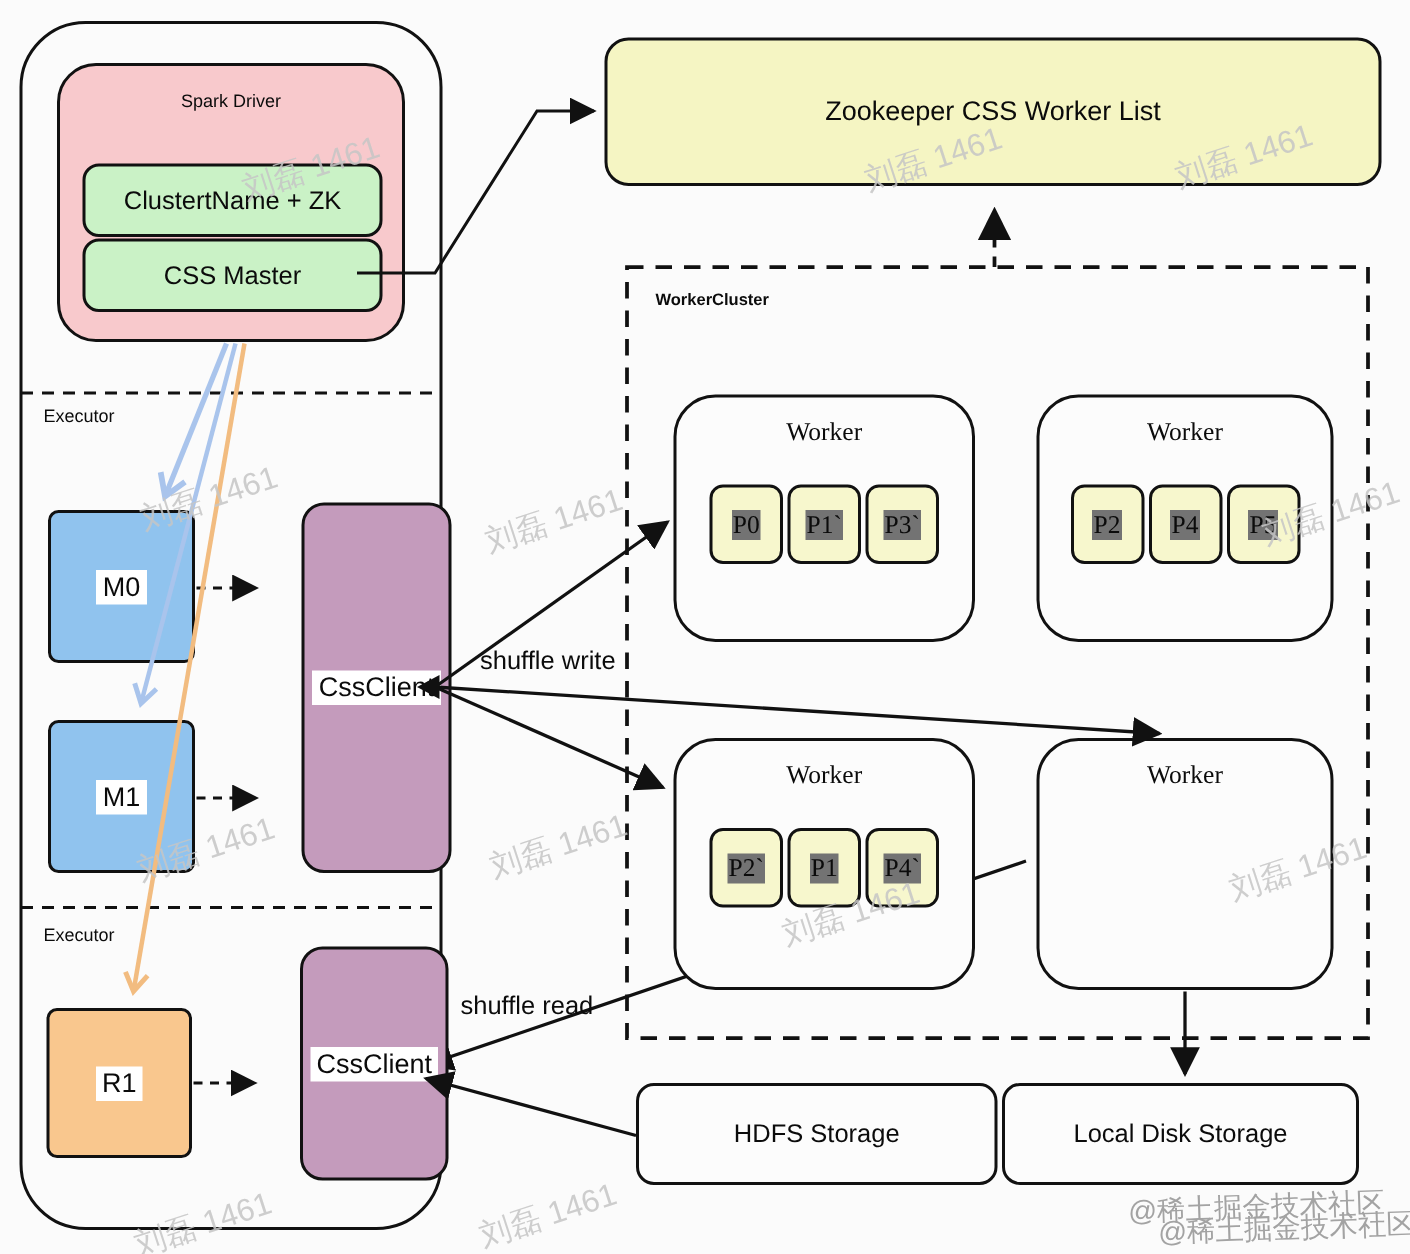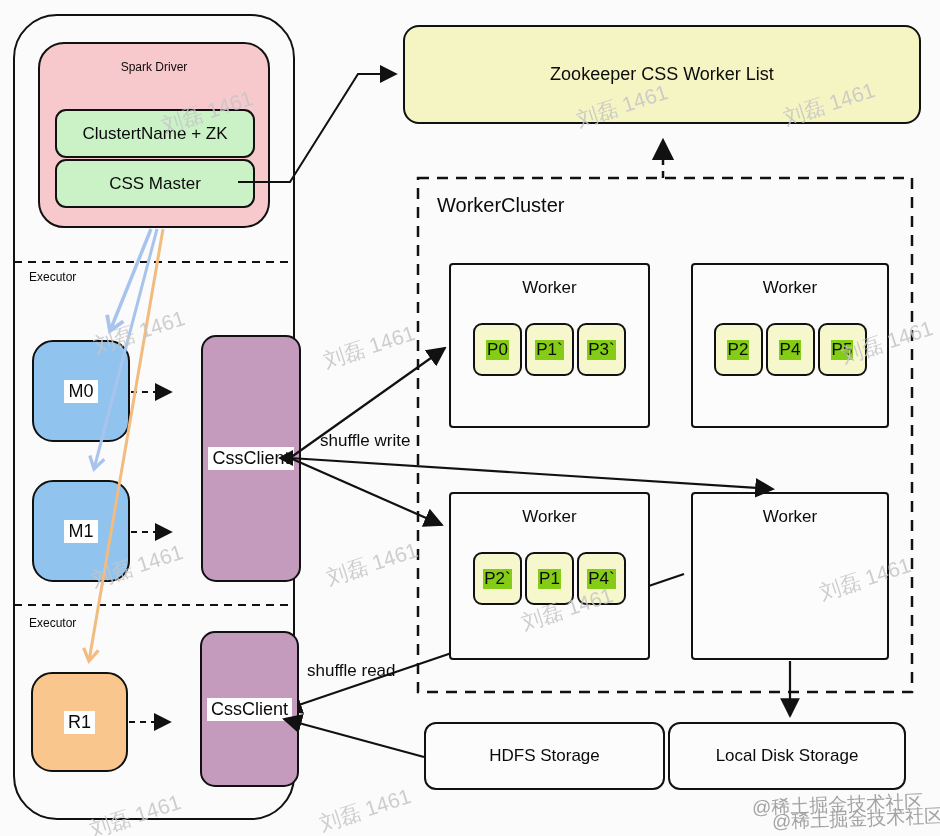--- a/index.html
+++ b/index.html
@@ -11,35 +11,35 @@
 
   .abs{position:absolute;}
   .outer{left:13px;top:14px;width:282px;height:806px;border:2px solid #111;border-radius:44px;z-index:1;}
   .driver{left:38px;top:42px;width:232px;height:186px;background:var(--pink,#f8c9cc);
           border:2px solid #111;border-radius:26px;z-index:1;}
   .driver-title{left:0;top:16px;width:100%;text-align:center;font-size:12px;}
   .greenbox{left:15px;width:200px;height:49px;background:var(--green,#caf2c6);
             border:2px solid #111;border-radius:11px;display:flex;align-items:center;justify-content:center;font-size:17px;}
   .g1{top:65px;} .g2{top:115px;}
   .exec-label{font-size:12px;z-index:1;}
-  .task{width:98px;height:102px;border:2px solid #111;border-radius:21px;z-index:1;
+  .task{width:98px;height:102px;border:2px solid #111;border-radius:7px;z-index:1;
         display:flex;align-items:center;justify-content:center;font-size:18px;}
   .blue{background:var(--blue,#90c3ee);} .orangebg{background:var(--orange,#f9c78e);}
   .client{width:100px;border:2px solid #111;border-radius:15px;background:var(--purple,#c49bbc);z-index:1;
           display:flex;align-items:center;justify-content:center;font-size:18px;margin-left:24px;}
   .whitelabel{background:#fff;padding:1px 4px;}
   .zk{left:403px;top:25px;width:518px;height:99px;background:var(--yellow_box,#f5f5c3);
       border:2px solid #111;border-radius:16px;display:flex;align-items:center;justify-content:center;font-size:18px;z-index:1;}
-  .wc-label{left:437px;top:194px;font-size:20px;z-index:1;}
-  .worker{border:2.5px solid #111;border-radius:4px;background:#fcfcfc;z-index:1;}
+  .wc-label{left:437px;top:194px;font-size:11px;z-index:1;font-weight:bold;}
+  .worker{border:2.5px solid #111;border-radius:28px;background:#fcfcfc;z-index:1;font-family:Liberation Serif, serif;}
   .worker .wtitle{position:absolute;left:0;top:13px;width:100%;text-align:center;font-size:17px;}
   .prow{position:absolute;left:0;top:58px;width:100%;display:flex;justify-content:center;gap:3px;}
   .pbox{width:49px;height:53px;background:var(--partition_yellow,#f7f7cd);border:2.5px solid #111;
         border-radius:9px;display:flex;align-items:center;justify-content:center;font-size:17px;}
-  .pbox span{background:#84cc16;padding:0 1px;}
+  .pbox span{background:#737373;padding:0 1px;}
   .storage{top:722px;height:68px;background:#fcfcfc;border:2.5px solid #111;border-radius:12px;
            display:flex;align-items:center;justify-content:center;font-size:17px;z-index:1;}
   .edge-label{font-size:17px;z-index:3;}
   .wmk{position:absolute;color:#c6c6c6;font-size:21px;transform:rotate(-18deg);white-space:nowrap;z-index:4;opacity:.85;}
   .credit{position:absolute;color:#a3a3a3;font-size:19px;white-space:nowrap;z-index:4;transform:rotate(-2deg);}
 </style>
 </head>
 <body>
 
 <div class="stage">

